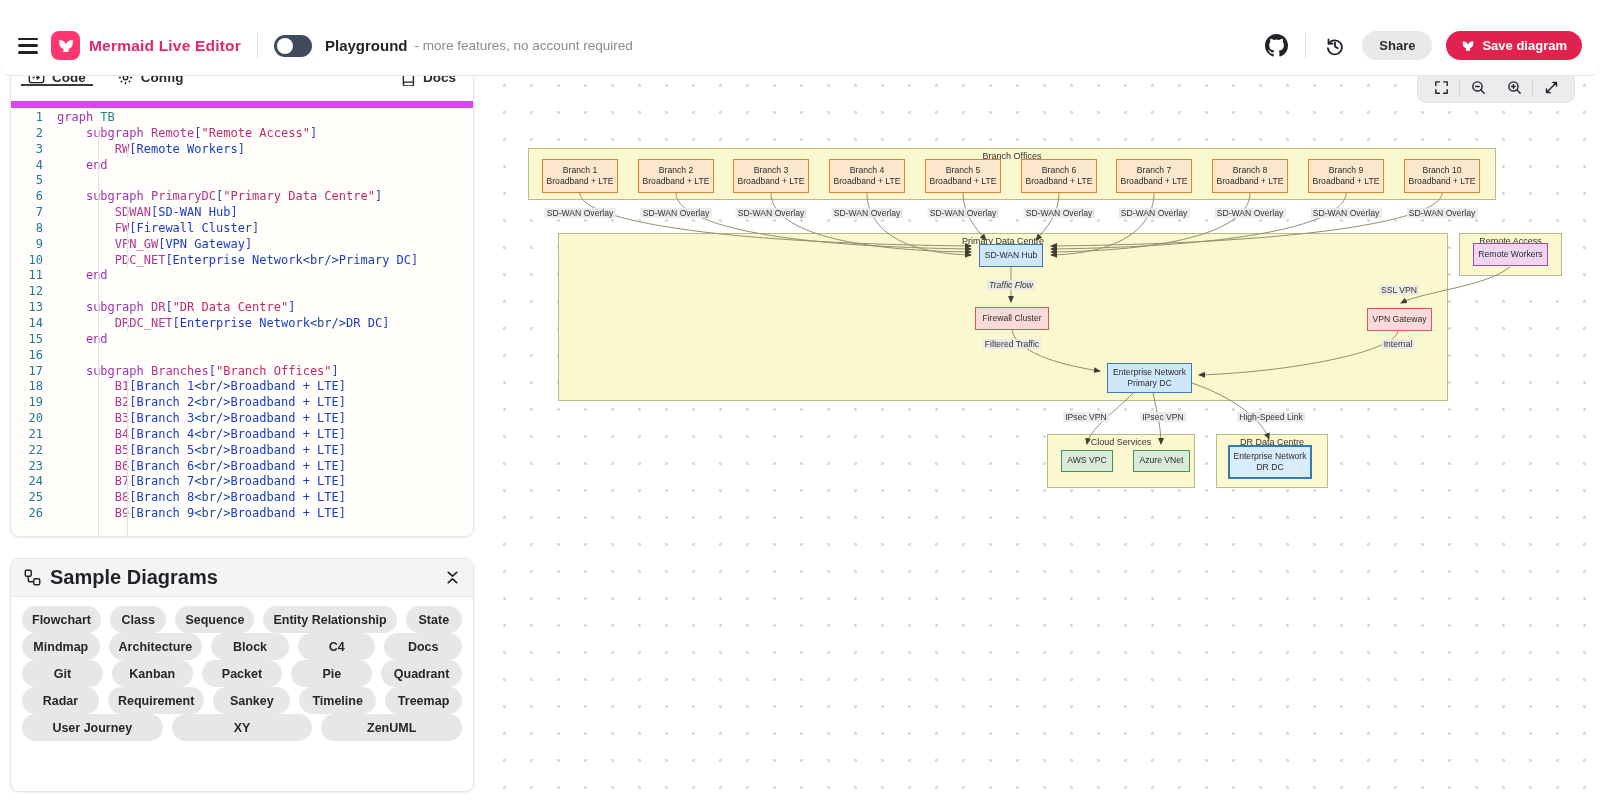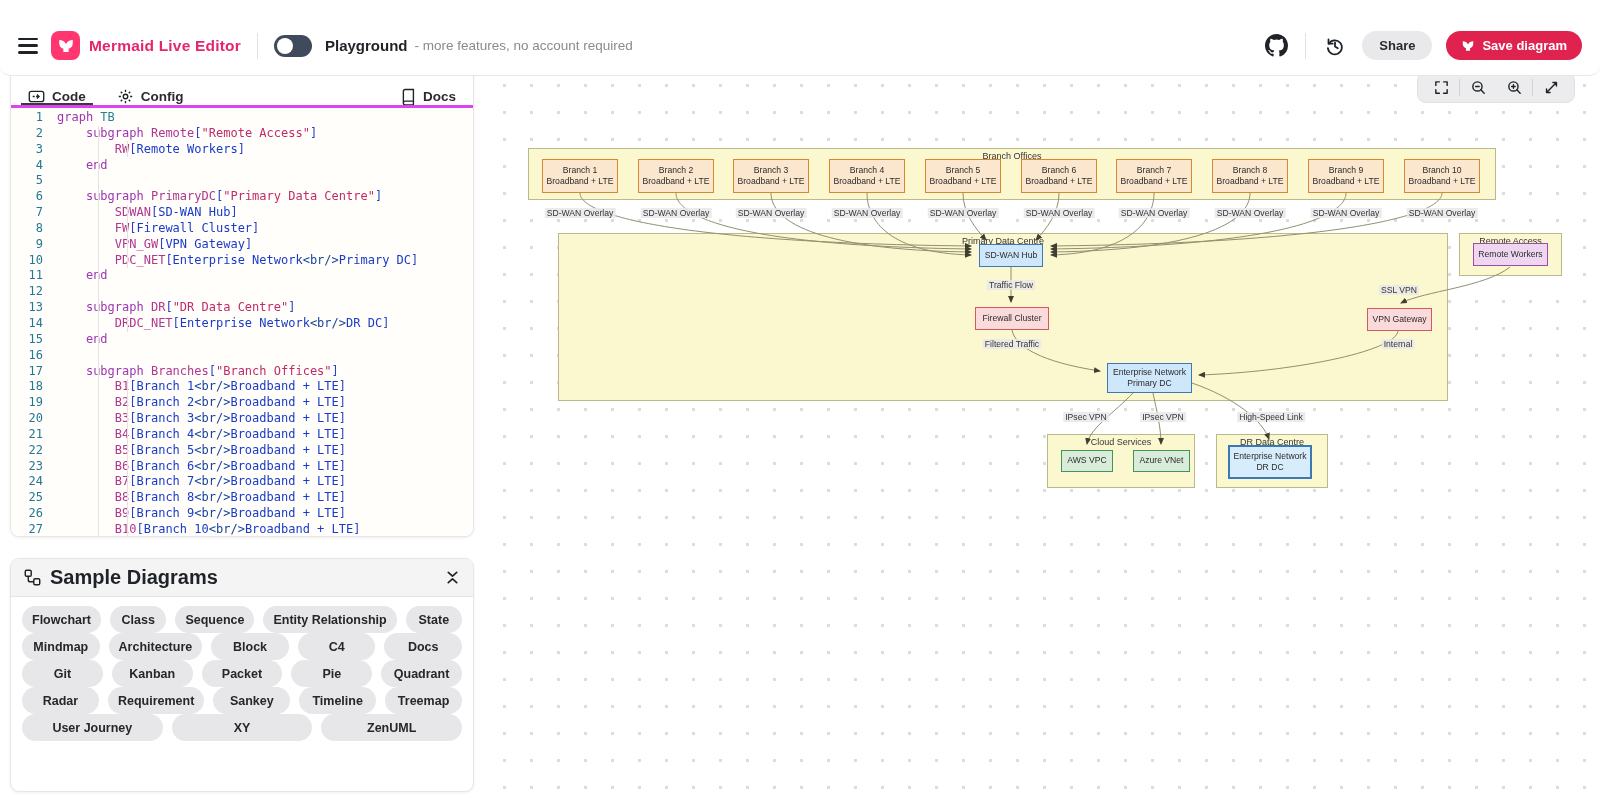--- a/index.html
+++ b/index.html
@@ -23,21 +23,21 @@
   .icon-btn { width:26px; height:26px; display:flex; align-items:center; justify-content:center; cursor:pointer; }
   .btn { height:29px; border:none; border-radius:15px; font-family:inherit; font-size:13px; font-weight:bold;
     display:flex; align-items:center; justify-content:center; cursor:pointer; }
   .btn-share { background:#e9e9eb; color:#2b2b2e; padding:0 17px; }
   .btn-save { background:#e0234e; color:#fff; padding:0 15px; gap:7px; }
 
   
   .card { position:absolute; background:#fff; border:1px solid #e6e6e8; border-radius:9px;
     box-shadow:0 1px 3px rgba(0,0,0,.07); overflow:hidden; }
   .editor-card { left:10px; top:68px; width:464px; height:469px; }
-  .tabbar { height:39px; display:flex; align-items:flex-end; border-bottom:3px solid #d946ef; padding:0 4px; }
+  .tabbar { height:39px; display:flex; align-items:flex-start; border-bottom:7px solid #d946ef; padding:0 4px; }
   .tab { display:flex; align-items:center; gap:7px; padding:0 13px; font-size:13.5px; font-weight:bold;
     color:#2b2b2e; cursor:pointer; position:relative; }
   .tab.active::after { content:""; position:absolute; left:6px; right:6px; bottom:0; height:2.5px; background:#3a3a3e; }
   .tab-sep { width:1px; background:#e8e8ea; margin:8px 2px; }
   .tab-docs { margin-left:auto; }
 
   .code-area { position:relative; height:429px; background:#fffefb; overflow:hidden;
     font-family:"DejaVu Sans Mono","Liberation Mono",monospace; font-size:12px; }
   .code-lines { position:absolute; left:0; top:2px; right:0; }
   .cl { display:flex; height:15.85px; line-height:15.85px; white-space:pre; }
@@ -177,21 +177,20 @@
         <div class="cl"><span class="ln">17</span><span class="lc"><span class="tk-pl">    </span><span class="tk-kw">subgraph</span><span class="tk-pl"> </span><span class="tk-id">Branches</span><span class="tk-br">[</span><span class="tk-str">"Branch Offices"</span><span class="tk-br">]</span></span></div>
         <div class="cl"><span class="ln">18</span><span class="lc"><span class="tk-pl">        </span><span class="tk-id">B1</span><span class="tk-br">[</span><span class="tk-txt">Branch 1</span><span class="tk-tag">&lt;br/&gt;</span><span class="tk-txt">Broadband + LTE</span><span class="tk-br">]</span></span></div>
         <div class="cl"><span class="ln">19</span><span class="lc"><span class="tk-pl">        </span><span class="tk-id">B2</span><span class="tk-br">[</span><span class="tk-txt">Branch 2</span><span class="tk-tag">&lt;br/&gt;</span><span class="tk-txt">Broadband + LTE</span><span class="tk-br">]</span></span></div>
         <div class="cl"><span class="ln">20</span><span class="lc"><span class="tk-pl">        </span><span class="tk-id">B3</span><span class="tk-br">[</span><span class="tk-txt">Branch 3</span><span class="tk-tag">&lt;br/&gt;</span><span class="tk-txt">Broadband + LTE</span><span class="tk-br">]</span></span></div>
         <div class="cl"><span class="ln">21</span><span class="lc"><span class="tk-pl">        </span><span class="tk-id">B4</span><span class="tk-br">[</span><span class="tk-txt">Branch 4</span><span class="tk-tag">&lt;br/&gt;</span><span class="tk-txt">Broadband + LTE</span><span class="tk-br">]</span></span></div>
         <div class="cl"><span class="ln">22</span><span class="lc"><span class="tk-pl">        </span><span class="tk-id">B5</span><span class="tk-br">[</span><span class="tk-txt">Branch 5</span><span class="tk-tag">&lt;br/&gt;</span><span class="tk-txt">Broadband + LTE</span><span class="tk-br">]</span></span></div>
         <div class="cl"><span class="ln">23</span><span class="lc"><span class="tk-pl">        </span><span class="tk-id">B6</span><span class="tk-br">[</span><span class="tk-txt">Branch 6</span><span class="tk-tag">&lt;br/&gt;</span><span class="tk-txt">Broadband + LTE</span><span class="tk-br">]</span></span></div>
         <div class="cl"><span class="ln">24</span><span class="lc"><span class="tk-pl">        </span><span class="tk-id">B7</span><span class="tk-br">[</span><span class="tk-txt">Branch 7</span><span class="tk-tag">&lt;br/&gt;</span><span class="tk-txt">Broadband + LTE</span><span class="tk-br">]</span></span></div>
         <div class="cl"><span class="ln">25</span><span class="lc"><span class="tk-pl">        </span><span class="tk-id">B8</span><span class="tk-br">[</span><span class="tk-txt">Branch 8</span><span class="tk-tag">&lt;br/&gt;</span><span class="tk-txt">Broadband + LTE</span><span class="tk-br">]</span></span></div>
         <div class="cl"><span class="ln">26</span><span class="lc"><span class="tk-pl">        </span><span class="tk-id">B9</span><span class="tk-br">[</span><span class="tk-txt">Branch 9</span><span class="tk-tag">&lt;br/&gt;</span><span class="tk-txt">Broadband + LTE</span><span class="tk-br">]</span></span></div>
-        <div class="cl"><span class="ln">27</span><span class="lc"><span class="tk-pl">        </span><span class="tk-id">B10</span><span class="tk-br">[</span><span class="tk-txt">Branch 10</span><span class="tk-tag">&lt;br/&gt;</span><span class="tk-txt">Broadband + LTE</span><span class="tk-br">]</span></span></div>
       </div>
     <div class="indent-guide" style="left:87px; top:18px; height:411px;"></div>
     <div class="indent-guide" style="left:116px; top:33px; height:16px;"></div>
     <div class="indent-guide" style="left:116px; top:97px; height:63px;"></div>
     <div class="indent-guide" style="left:116px; top:208px; height:16px;"></div>
     <div class="indent-guide" style="left:116px; top:271px; height:158px;"></div>
   </div>
 </div>
 
 <div class="card samples-card">
@@ -340,21 +339,21 @@
     <span>AWS VPC</span>
   </div>
   <div class="node n-green" style="left:1133px; top:450px; width:57px; height:22px;">
     <span>Azure VNet</span>
   </div>
   <div class="node n-blue2" style="left:1228px; top:445px; width:84px; height:34px;">
     <span>Enterprise Network</span>
     <span>DR DC</span>
   </div>
 
-  <div class="elabel" style="left:1011px; top:280px;">Traffic Flow</div>
+  <div class="elabel" style="left:1011px; top:280px;font-style:italic;">Traffic Flow</div>
   <div class="elabel" style="left:1012px; top:339px;">Filtered Traffic</div>
   <div class="elabel" style="left:1399px; top:285px;">SSL VPN</div>
   <div class="elabel" style="left:1398px; top:339px;">Internal</div>
   <div class="elabel" style="left:1086px; top:412px;">IPsec VPN</div>
   <div class="elabel" style="left:1163px; top:412px;">IPsec VPN</div>
   <div class="elabel" style="left:1271px; top:412px;">High-Speed Link</div>
 
   <div>
       <div class="node n-orange" style="left: 542px; top: 159px; width: 76px; height: 34px; position: absolute;">
         <span>Branch 1</span>

